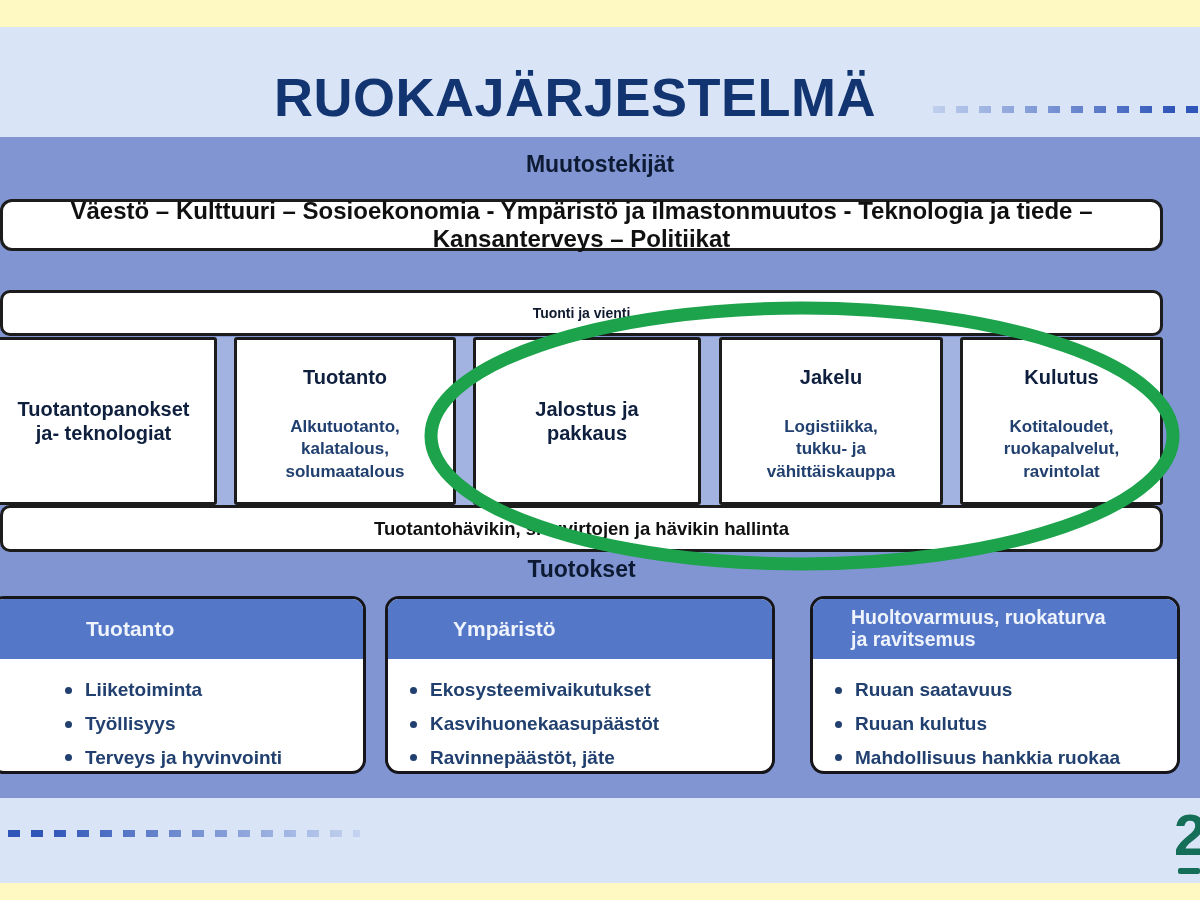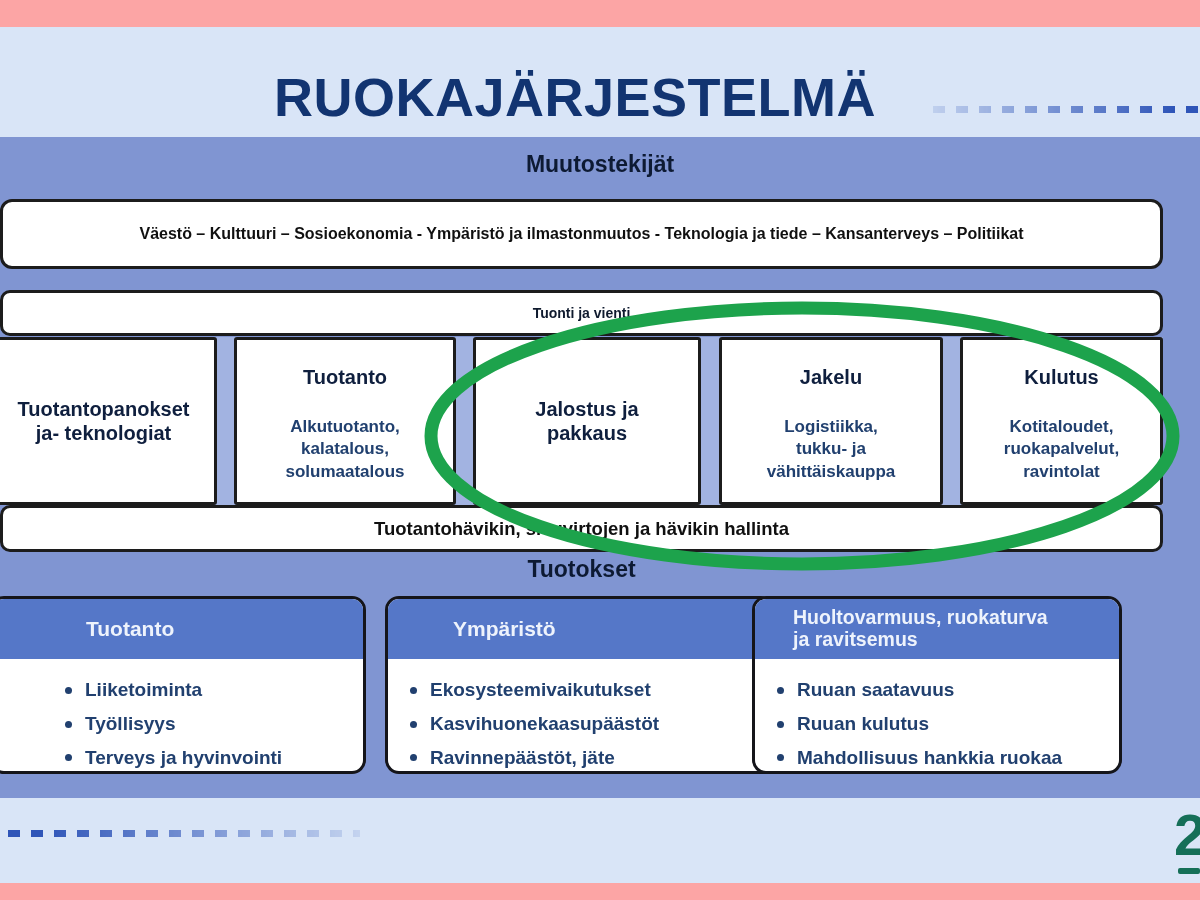--- a/index.html
+++ b/index.html
@@ -1,18 +1,18 @@
 <!DOCTYPE html>
 <html><head>
 <meta charset="utf-8">
 <style>
   html,body { margin:0; padding:0; background:#ffffff; }
   .page {
     position:relative; width:1200px; height:900px; overflow:hidden;
-    background:#fca5a5;
+    background:#fef9c3;
     font-family:"Liberation Sans","DejaVu Sans",sans-serif;
   }
   
   .title-band { position:absolute; left:0; top:27px; width:1200px; height:110px; background:#d9e5f7; }
   .main-band  { position:absolute; left:0; top:137px; width:1200px; height:661px; background:#8095d2; }
   .bottom-band{ position:absolute; left:0; top:798px; width:1200px; height:85px; background:#d9e5f7; }
 
   
   .main-title {
     position:absolute; top:66px; left:0; width:1150px; text-align:center;
@@ -42,21 +42,21 @@
   }
   .heading-muutostekijat { top:151px; width:1200px; }
   .heading-tuotokset     { top:556px; width:1163px; }
 
   
   .bar {
     position:absolute; left:0; width:1163px; box-sizing:border-box;
     background:#ffffff; border:3px solid #1c1c1c; border-radius:12px;
     display:flex; align-items:center; justify-content:center; text-align:center;
   }
-  .bar-vaesto  { top:199px; height:70px; font-weight:700; font-size:16px; color:#101010; }
+  .bar-vaesto  { top:199px; height:52px; font-weight:700; font-size:24px; color:#101010; }
   .bar-tuonti  { top:290px; height:46px; font-weight:800; font-size:14px; color:#0f1a2e; border-radius:10px; }
   .bar-havikki { top:505px; height:47px; font-weight:800; font-size:18.5px; color:#101010; border-radius:10px; }
 
   
   .chain-strip { position:absolute; left:-10px; top:337px; width:1173px; height:168px; background:#a2b3e1; }
   .chain-box {
     position:absolute; top:337px; height:168px; box-sizing:border-box;
     background:#ffffff; border:3px solid #1c1c1c; border-radius:3px;
     text-align:center;
   }
@@ -70,21 +70,21 @@
   .chain-4 { left:719px; width:224px; }
   .chain-5 { left:960px; width:203px; }
 
   
   .output-box {
     position:absolute; top:596px; height:178px; box-sizing:border-box;
     background:#ffffff; border:3px solid #15151a; border-radius:14px; overflow:hidden;
   }
   .output-1 { left:-10px; width:376px; }
   .output-2 { left:385px; width:390px; }
-  .output-3 { left:752px; width:370px; }
+  .output-3 { left:810px; width:370px; }
   .output-header {
     background:#5577c8; height:60px; box-sizing:border-box;
     display:flex; align-items:center; padding-left:65px;
     color:#eef3fc; font-weight:800; font-size:21px; line-height:1.12; white-space:pre-line;
   }
   .output-3 .output-header { padding-left:38px; font-size:19.5px; }
   .output-body { padding-top:20px; }
   .bullet-row { display:flex; align-items:center; margin-bottom:11px; padding-left:22px; }
   .output-3 .bullet-row { }
   .bullet-dot { width:7px; height:7px; border-radius:50%; background:#21406f; margin-right:13px; flex:none; }

